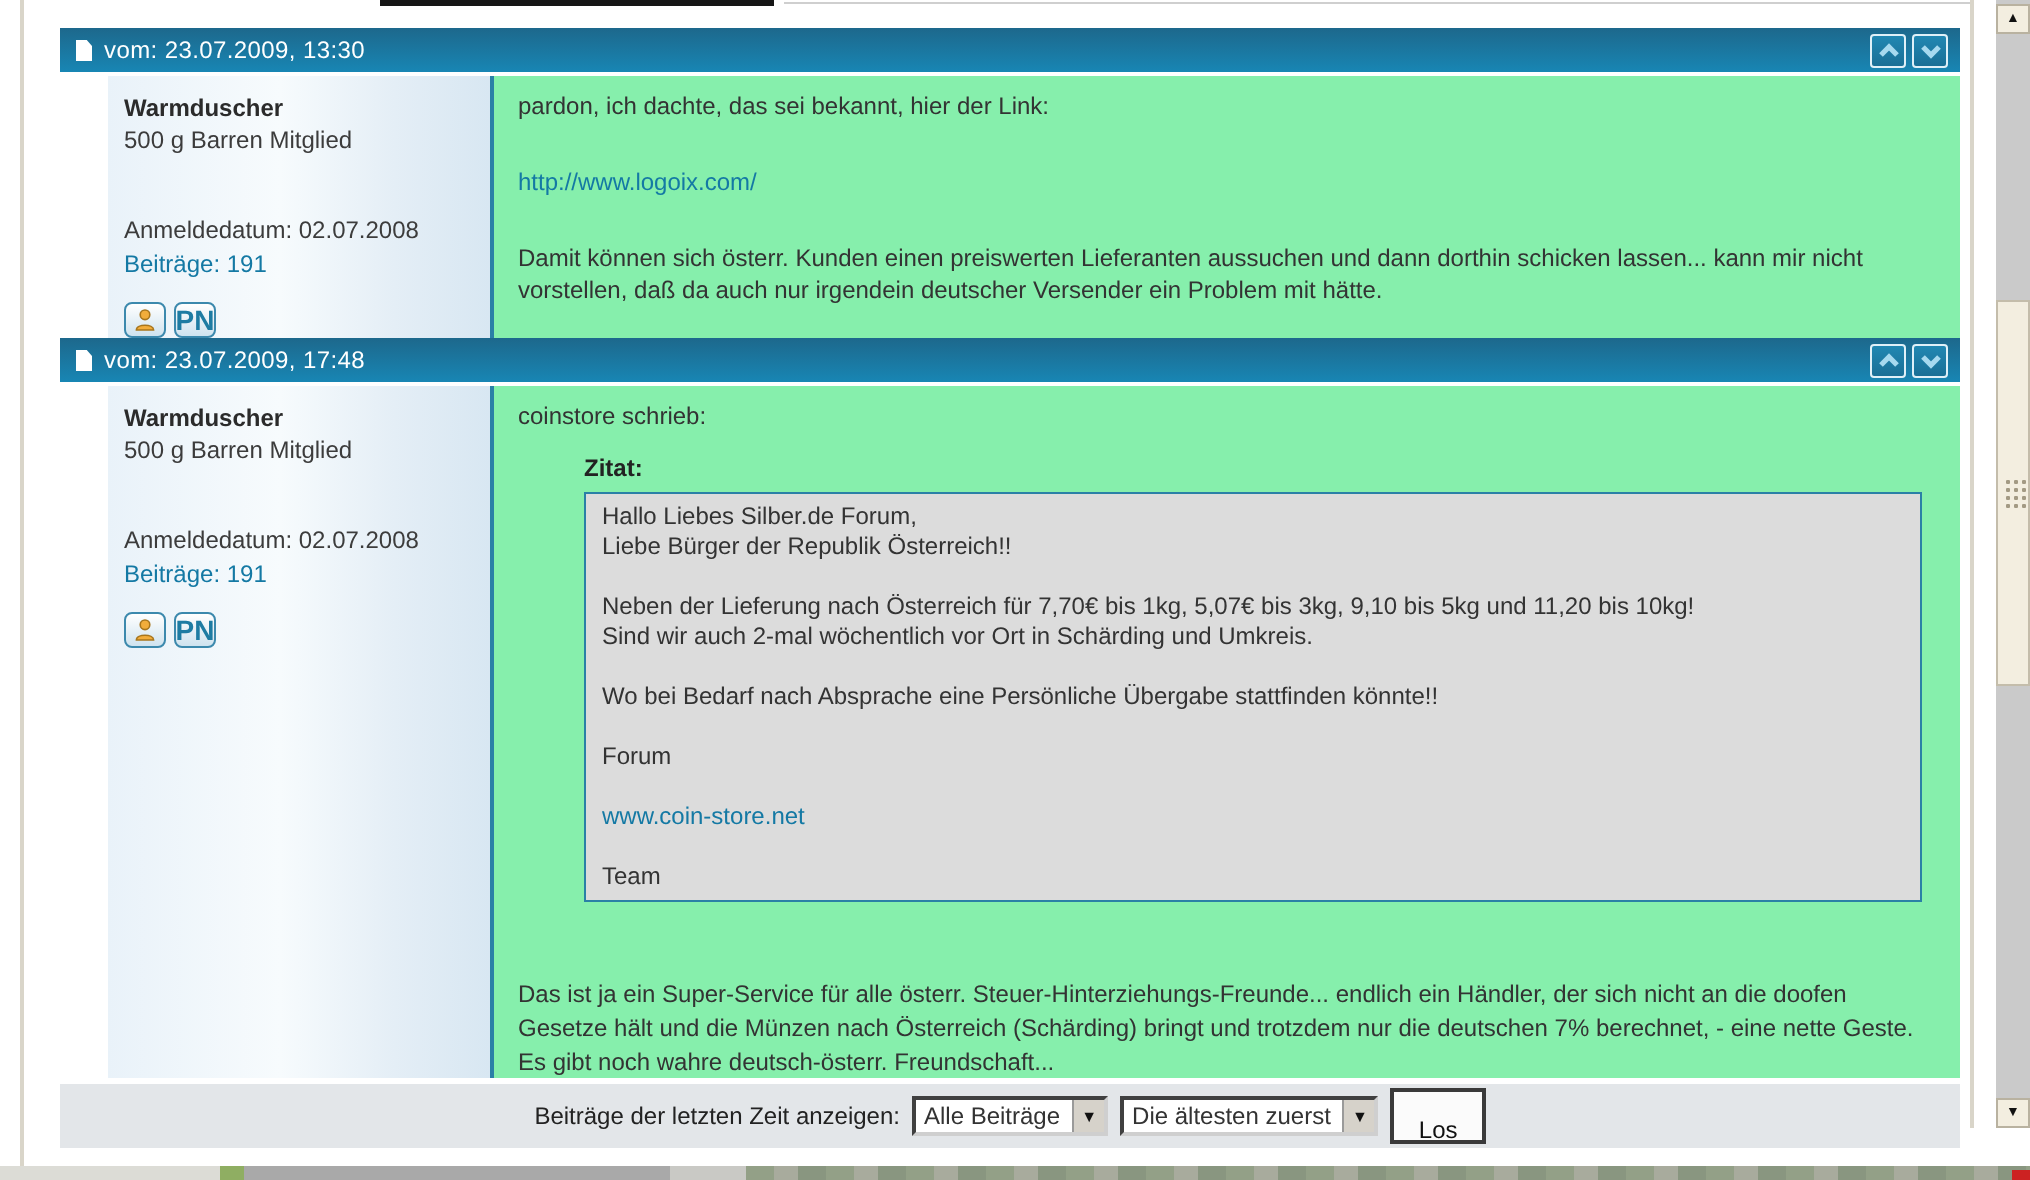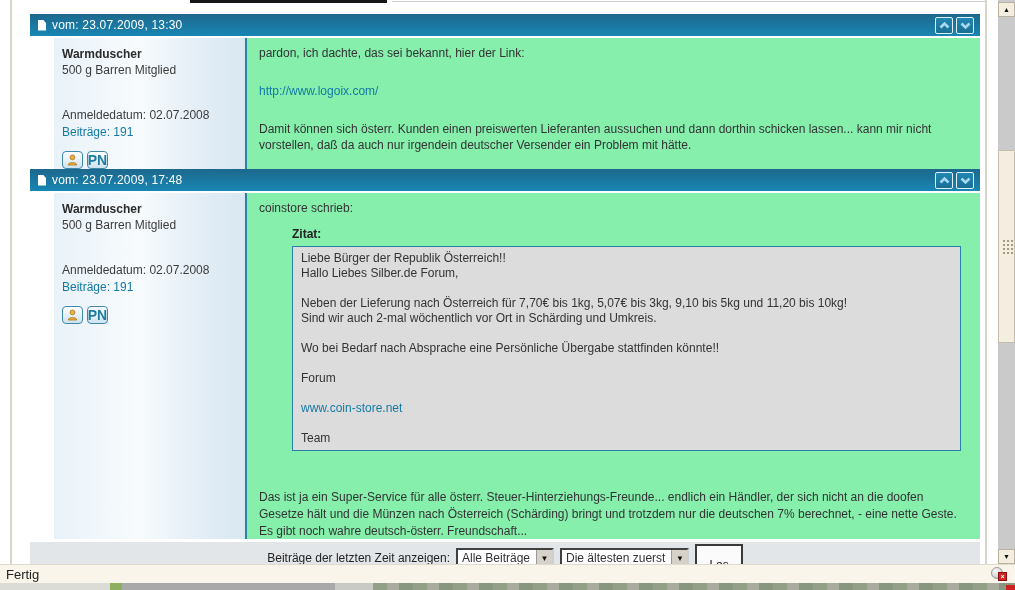--- a/index.html
+++ b/index.html
@@ -187,22 +187,22 @@
             <span class="pn">PN</span>
           </div>
         </div>
       </div>
       <div class="sep"></div>
       <div class="post-text">
         <div>coinstore schrieb:</div>
         <div class="quote-wrap">
           <div class="quote-label">Zitat:</div>
           <div class="quote-box">
+            <div class="qline">Hallo Liebes Silber.de Forum,</div>
             <div class="qline">Liebe Bürger der Republik Österreich!!</div>
-            <div class="qline">Hallo Liebes Silber.de Forum,</div>
             <div class="qline"></div>
             <div class="qline">Neben der Lieferung nach Österreich für 7,70€ bis 1kg, 5,07€ bis 3kg, 9,10 bis 5kg und 11,20 bis 10kg!</div>
             <div class="qline">Sind wir auch 2-mal wöchentlich vor Ort in Schärding und Umkreis.</div>
             <div class="qline"></div>
             <div class="qline">Wo bei Bedarf nach Absprache eine Persönliche Übergabe stattfinden könnte!!</div>
             <div class="qline"></div>
             <div class="qline">Forum</div>
             <div class="qline"></div>
             <div class="qline"><a href="#" class="tlink">www.coin-store.net</a></div>
             <div class="qline"></div>
@@ -229,27 +229,20 @@
   </div>
 
   <div class="scrollbar">
     <div class="sb-btn sb-up">▲</div>
     <div class="sb-thumb">
       <div class="sb-grip"></div>
     </div>
     <div class="sb-btn sb-down">▼</div>
   </div>
 
-  <div class="status-bar">
-    <span class="status-text">Fertig</span>
-    <div class="status-icon">
-      <div class="globe"></div>
-      <div class="err-badge">×</div>
-    </div>
-  </div>
 
   <div class="taskbar">
     <div class="tb-seg1"></div>
     <div class="tb-seg2"></div>
     <div class="tb-seg3"></div>
     <div class="tb-seg4"></div>
     <div class="tb-red"></div>
   </div>
 
 </div>

